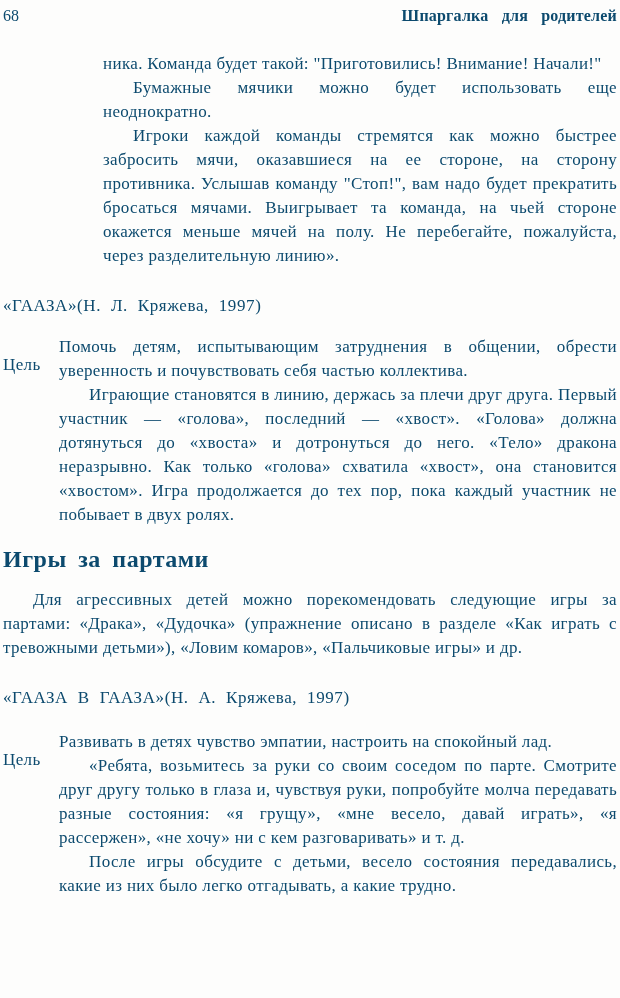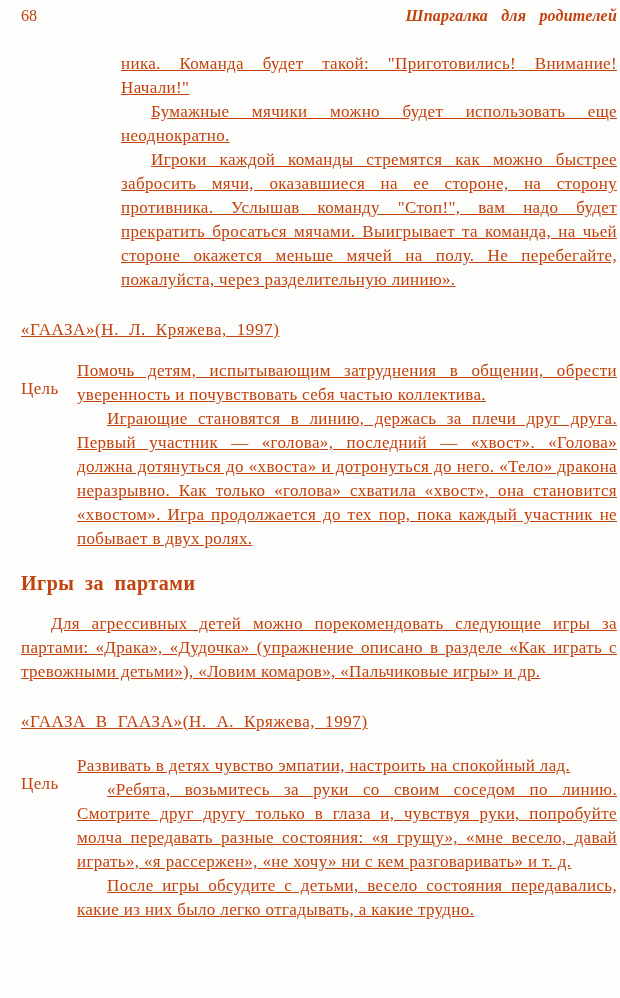--- a/index.html
+++ b/index.html
@@ -5,46 +5,44 @@
   html, body {
     margin: 0;
     padding: 0;
     background: #fdfdfc;
   }
   .page {
     position: relative;
     width: 620px;
     height: 998px;
     box-sizing: border-box;
-    padding: 6px 3px 0 21px;
+    padding: 6px 3px 0 3px;
     background: #fdfdfc;
-    color: #c2410c;
+    color: #0c4a6e;
     font-family: "Liberation Serif", "DejaVu Serif", serif;
     font-size: 17px;
     line-height: 24px;
     overflow: hidden;
   }
   .page-header {
     display: flex;
     justify-content: space-between;
     align-items: baseline;
     font-size: 16px;
     line-height: 20px;
   }
   .running-title {
     font-weight: bold;
-    font-style: italic;
     word-spacing: 9px;
     letter-spacing: 0.2px;
   }
   p {
     margin: 0;
     text-align: justify;
     letter-spacing: 0.35px;
-    text-decoration: underline;
   }
   .ind { text-indent: 30px; }
   .body-offset { margin-left: 100px; }
   .cont-block { margin-top: 26px; }
   .game-title {
     margin: 26px 0 0 0;
     text-align: left;
     word-spacing: 5px;
     letter-spacing: 0.6px;
   }
@@ -55,21 +53,21 @@
   }
   .goal-label {
     position: absolute;
     left: 0;
     top: 18px;
     letter-spacing: 0.4px;
   }
   .goal-text { margin-left: 56px; }
   .section-heading {
     margin: 16px 0 0 0;
-    font-size: 20px;
+    font-size: 24px;
     line-height: 32px;
     font-weight: bold;
     letter-spacing: 0.5px;
     word-spacing: 5px;
     text-align: left;
   }
   .section-intro { margin-top: 13px; }
   .goal-block-2 { margin-top: 20px; }
 </style>
 </head>
@@ -105,18 +103,18 @@
   <p class="section-intro ind">Для агрессивных детей можно порекомендовать следующие игры за партами: «Драка», «Дудочка» (упражнение описано в разделе «Как играть с тревожными детьми»), «Ловим комаров», «Пальчиковые игры» и др.</p>
 
   <p class="game-title">
     <span>«ГААЗА В ГААЗА»</span><span class="attr">(Н. А. Кряжева, 1997)</span>
   </p>
 
   <div class="goal-block goal-block-2">
     <span class="goal-label">Цель</span>
     <div class="goal-text">
       <p>Развивать в детях чувство эмпатии, настроить на спокойный лад.</p>
-      <p class="ind">«Ребята, возьмитесь за руки со своим соседом по линию. Смотрите друг другу только в глаза и, чувствуя руки, попробуйте молча передавать разные состояния: «я грущу», «мне весело, давай играть», «я рассержен», «не хочу» ни с кем разговаривать» и т. д.</p>
+      <p class="ind">«Ребята, возьмитесь за руки со своим соседом по парте. Смотрите друг другу только в глаза и, чувствуя руки, попробуйте молча передавать разные состояния: «я грущу», «мне весело, давай играть», «я рассержен», «не хочу» ни с кем разговаривать» и т. д.</p>
       <p class="ind">После игры обсудите с детьми, весело состояния передавались, какие из них было легко отгадывать, а какие трудно.</p>
     </div>
   </div>
 
 </div>
 
 </body></html>

